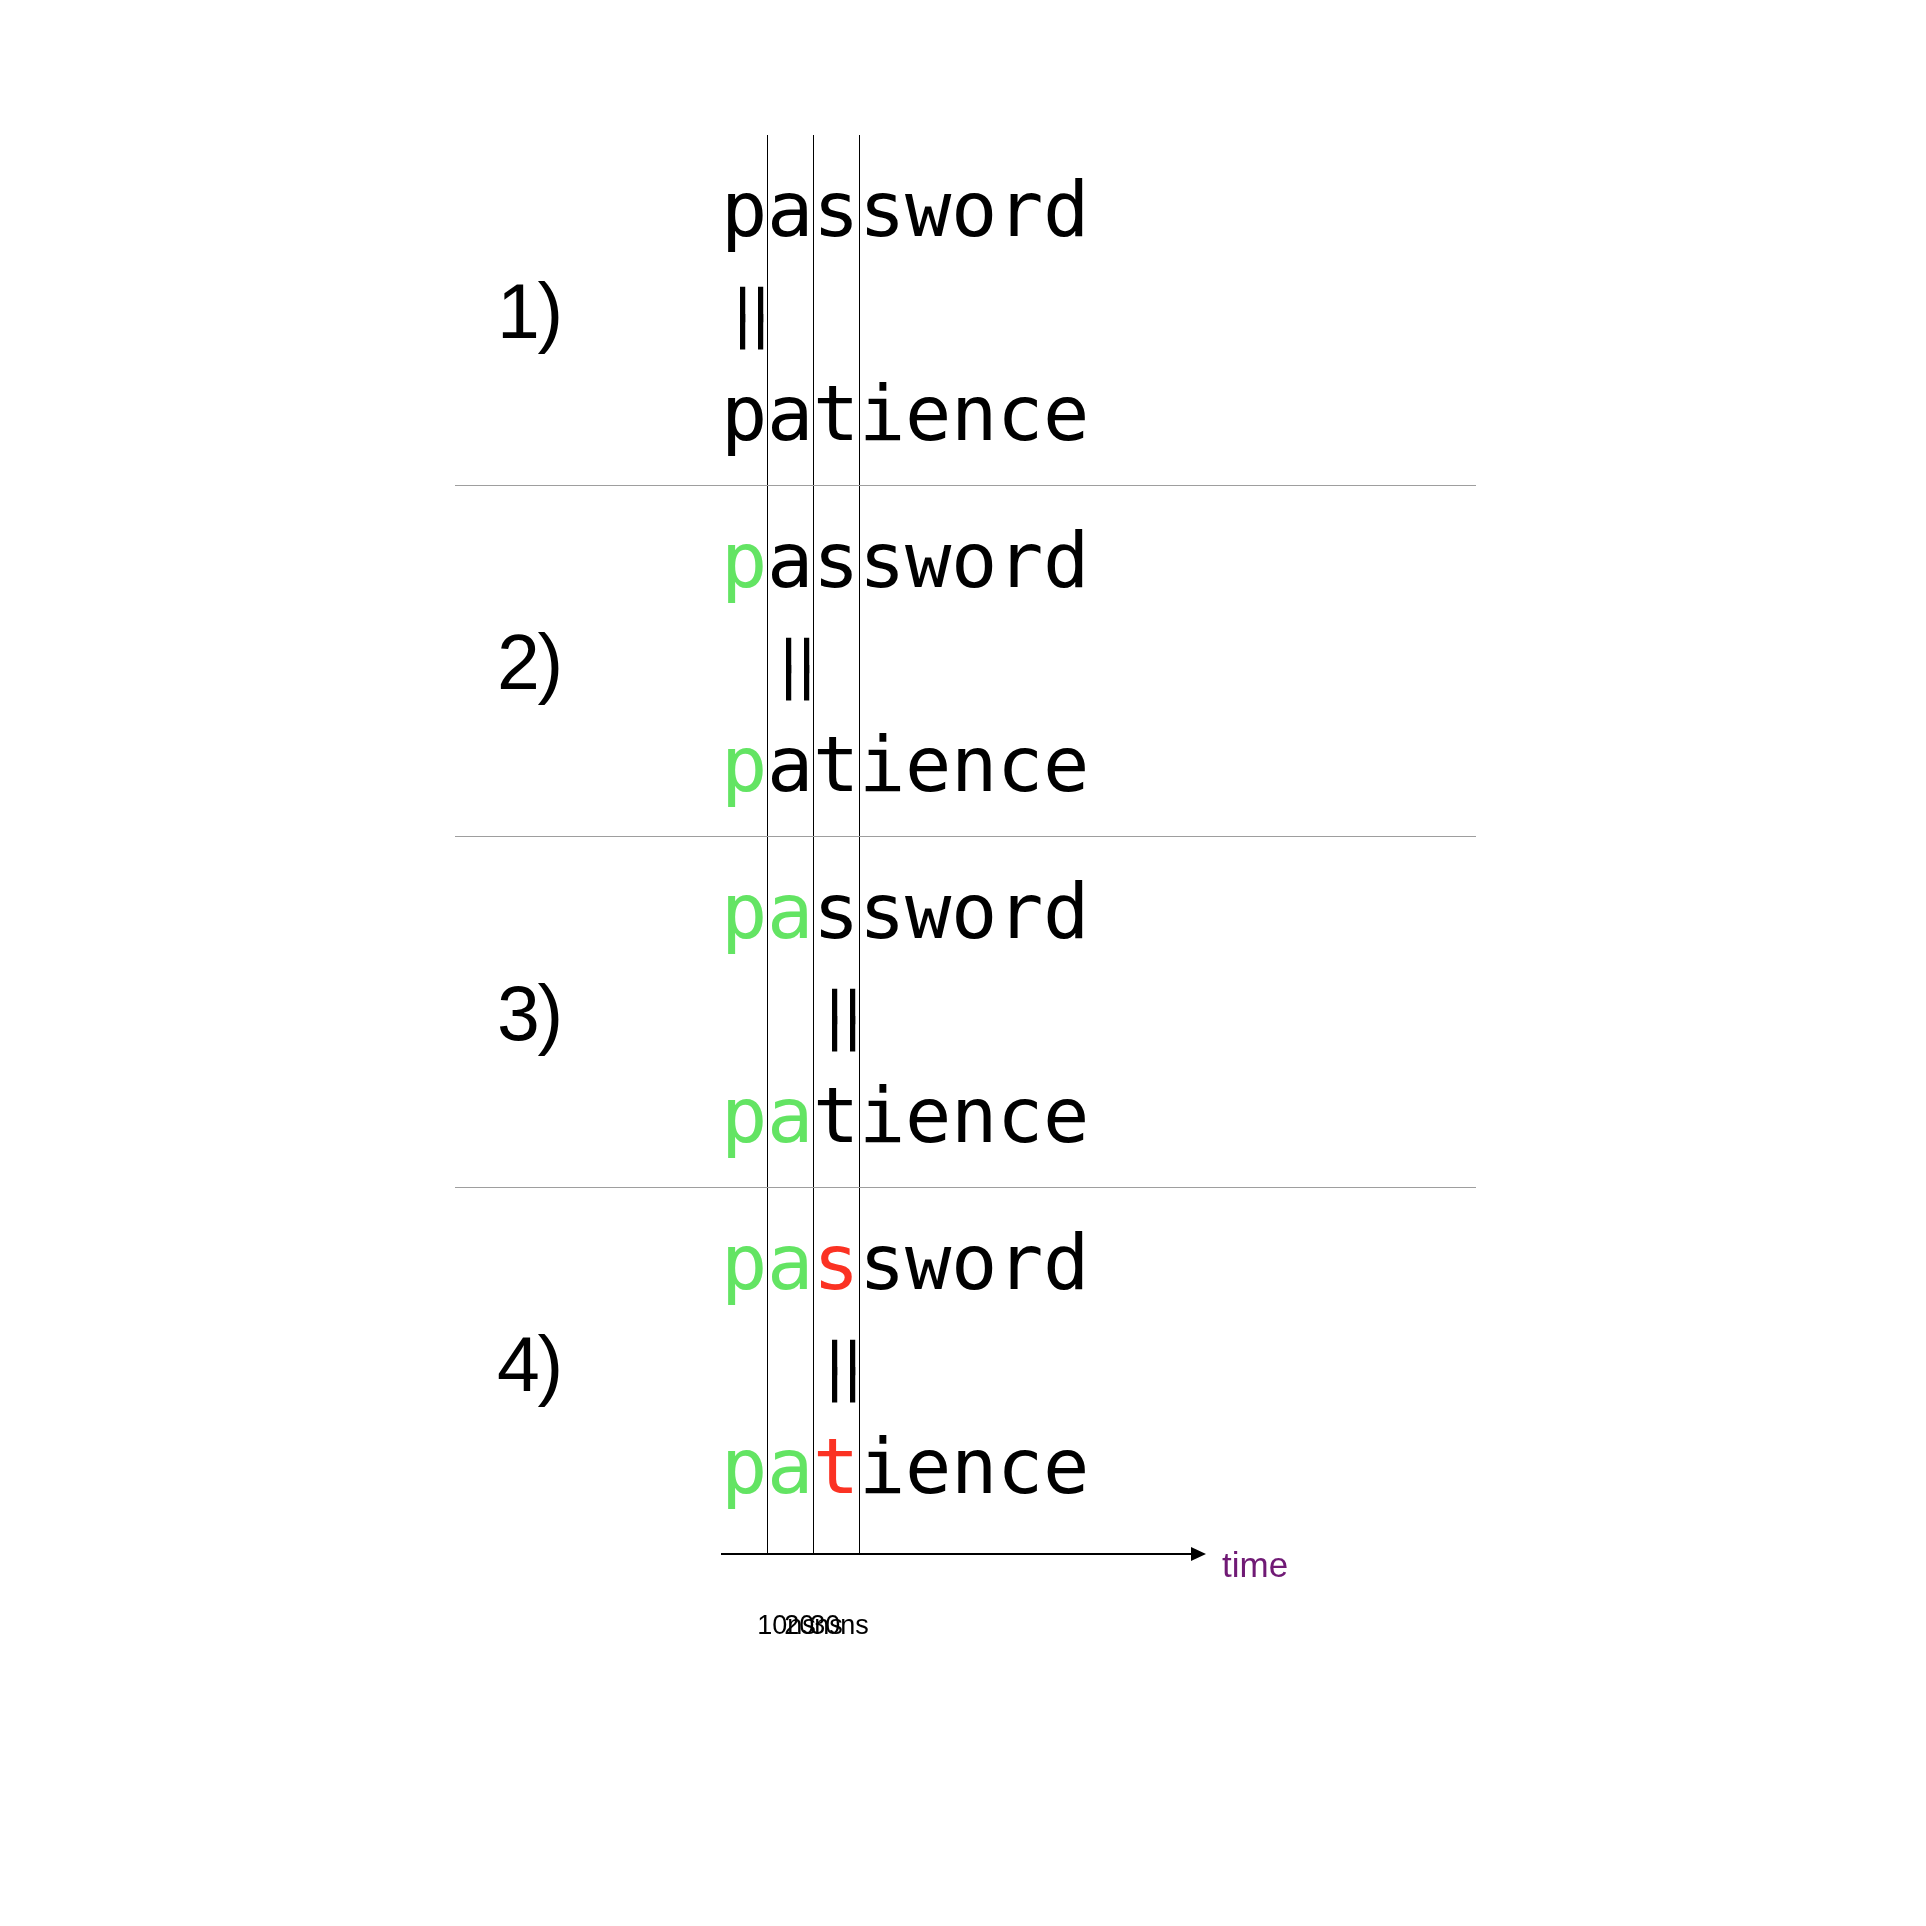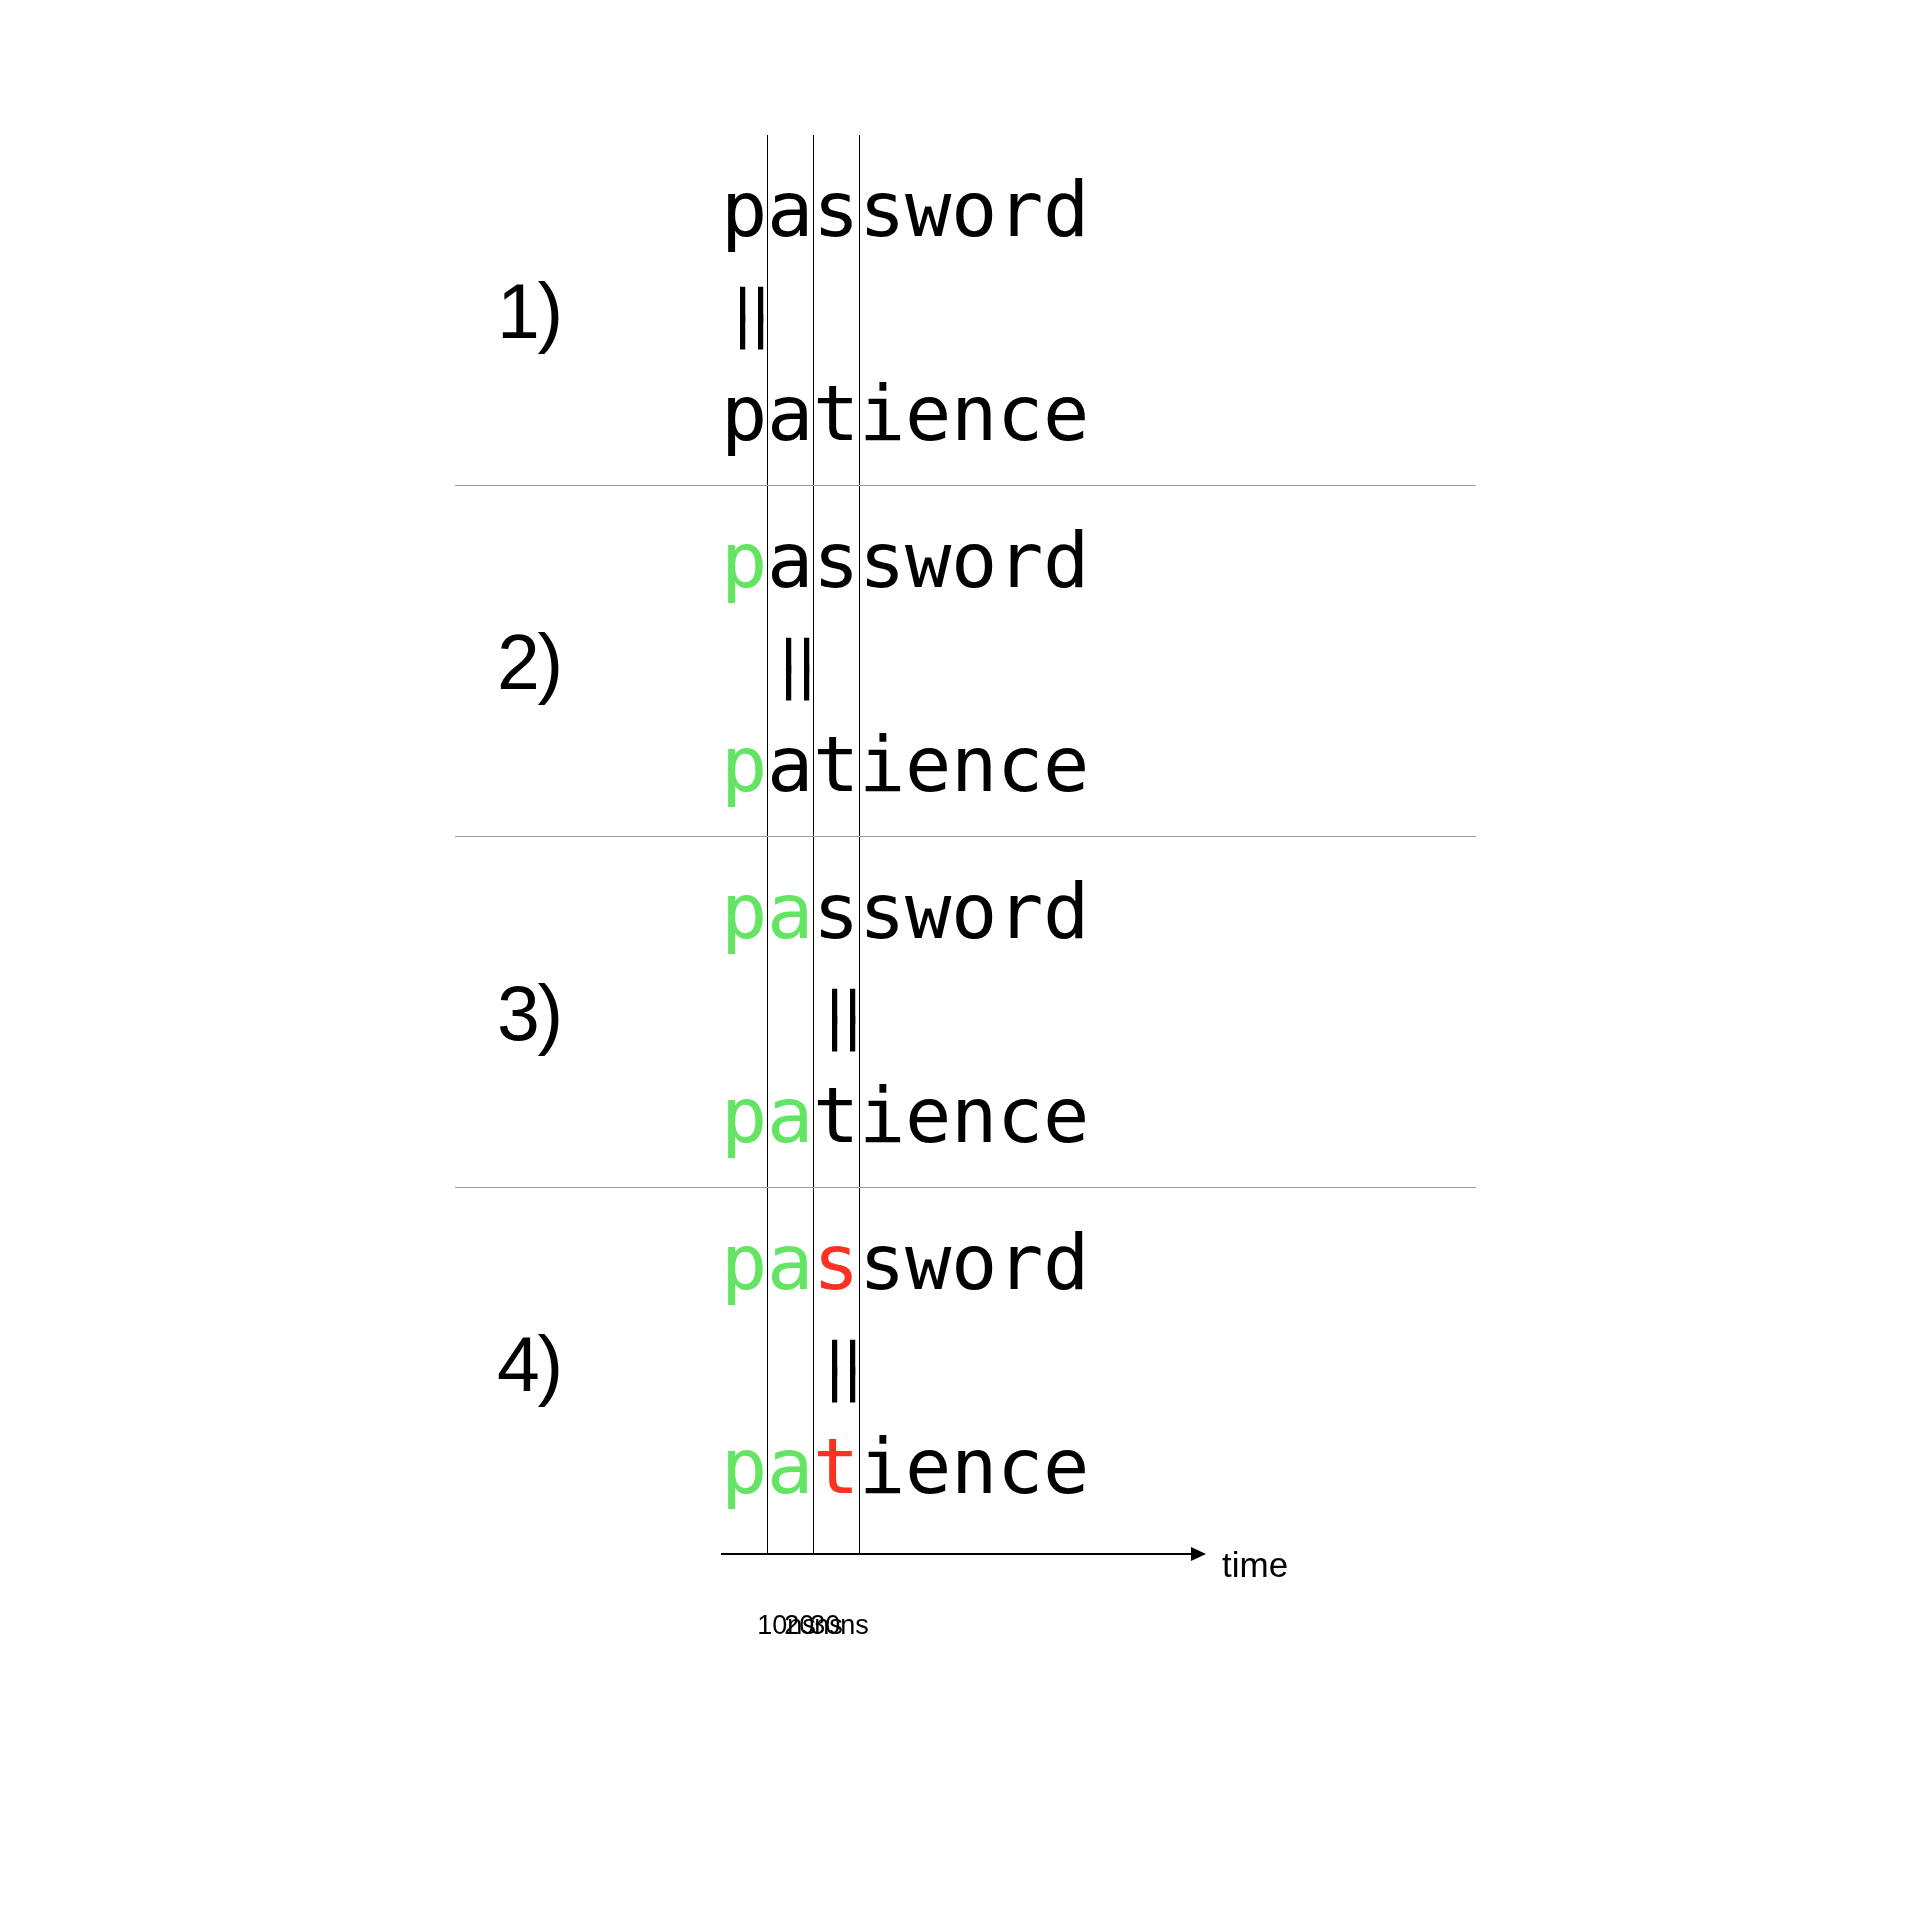--- a/index.html
+++ b/index.html
@@ -91,21 +91,21 @@
     top: -5.8px;
     width: 0; height: 0;
     border-left: 15.4px solid #000;
     border-top: 7px solid transparent;
     border-bottom: 7px solid transparent;
   }
   .axis-label {
     position: absolute;
     top: -8.5px;
     font-size: 35px;
-    color: #000000;
+    color: #701a75;
     font-weight: 400;
     text-align: right;
   }
   .tick-label {
     position: absolute;
     top: 1475px;
     font-size: 27px;
     color: #000;
     text-align: center;
   }

